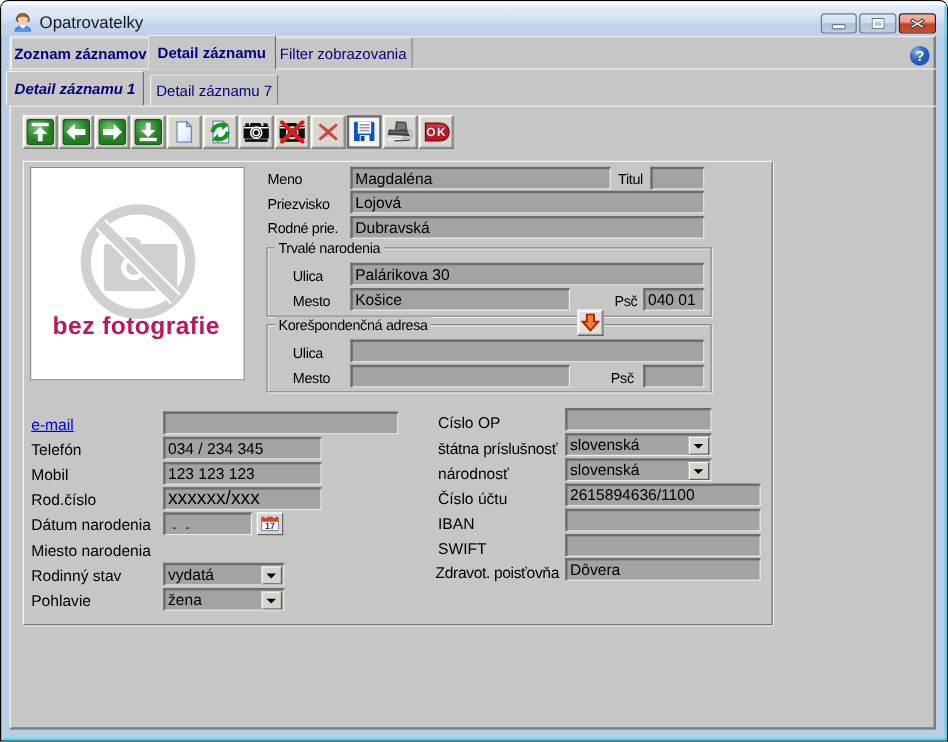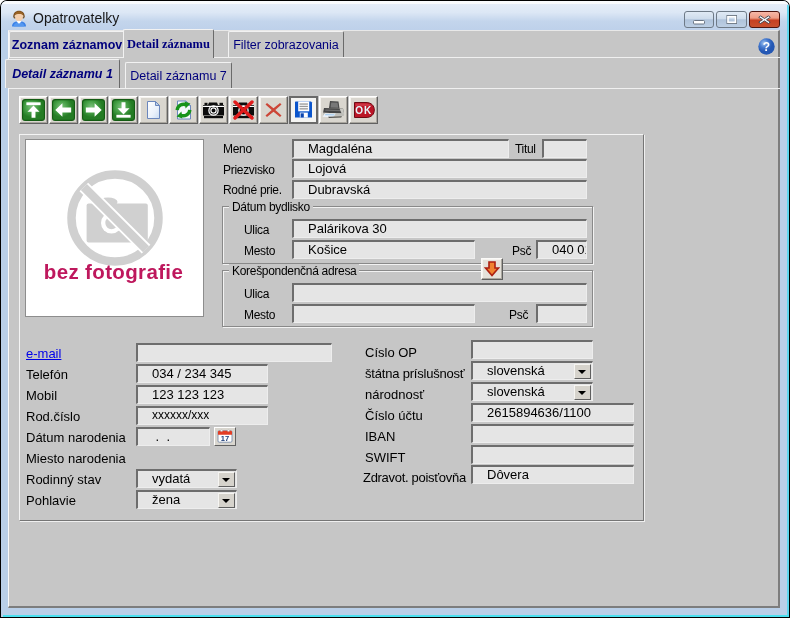--- a/index.html
+++ b/index.html
@@ -21,21 +21,21 @@
 .tab b{font-weight:bold;}
 .hline{position:absolute;left:8px;width:771px;height:1px;background:#f0f0f0;}
 
 .tbtn{position:absolute;top:95px;width:29px;height:28px;box-sizing:border-box;background:#d9d6cf;border:1px solid;border-color:#ffffff #616161 #616161 #ffffff;box-shadow:inset -1px -1px 0 #a9a69f, inset 1px 1px 0 #f4f2ee;}
 .tbtn svg{position:absolute;left:3px;top:3px;}
 
 #fpanel{position:absolute;left:18px;top:133px;width:625px;height:387px;box-sizing:border-box;border-top:1px solid #f4f4f4;border-left:1px solid #f4f4f4;border-right:1px solid #757575;border-bottom:1px solid #757575;box-shadow:1px 1px 0 #efefef;}
 #photo{position:absolute;left:24px;top:138px;width:179px;height:178px;background:#fff;border:1px solid #8d8d8d;box-sizing:border-box;}
 .lbl{position:absolute;font-size:13px;color:#000;white-space:nowrap;}
 .lbl.s{font-size:12px;letter-spacing:-0.3px;}
-.fld{position:absolute;box-sizing:border-box;background:#e5e5e5;border-top:2px solid #6d6d6d;border-left:2px solid #6d6d6d;border-right:1px solid #ededed;border-bottom:1px solid #ededed;font-size:13px;color:#000;line-height:15.5px;padding:0 0 0 14px;white-space:nowrap;overflow:hidden;height:19px;}
+.fld{position:absolute;box-sizing:border-box;background:#a3a3a3;border-top:2px solid #6d6d6d;border-left:2px solid #6d6d6d;border-right:1px solid #ededed;border-bottom:1px solid #ededed;font-size:13px;color:#000;line-height:15.5px;padding:0 0 0 2px;white-space:nowrap;overflow:hidden;height:19px;}
 .gbox{position:absolute;box-sizing:border-box;border:1px solid #898989;box-shadow:1px 1px 0 #f2f2f2, inset 1px 1px 0 #f2f2f2;}
 .glg{position:absolute;font-size:12px;letter-spacing:-0.3px;color:#000;background:#c6c6c6;padding:0 3px;white-space:nowrap;}
 .combo .cbtn{position:absolute;right:1px;top:1px;width:17px;height:15px;background:#d6d3cc;border:1px solid;border-color:#f6f5f2 #5f5f5f #5f5f5f #f6f5f2;box-sizing:border-box;}
 .combo .arr{position:absolute;right:6px;top:7px;width:0;height:0;border:4px solid transparent;border-top:4px solid #000;border-bottom:none;}
 a.em{position:absolute;font-size:13px;color:#0000e8;text-decoration:underline;}
 #help{position:absolute;left:757px;top:37px;width:17px;height:17px;}
 </style></head>
 <body>
 <div id="win">
 <div id="frame">
@@ -69,21 +69,21 @@
           </svg>
         </div>
   </div>
   <div id="client"></div>
   <div id="cyanR"></div>
       <div id="cyanB"></div>
 
   <div class="tab" style="left:8px;top:30px;width:116px;height:26px;line-height:26px;font-weight:bold;">Zoznam záznamov</div>
   <div class="tab" style="left:227px;top:30px;width:116px;height:26px;line-height:26px;">Filter zobrazovania</div>
   <div class="hline" style="top:56px;"></div>
-  <div class="tab" style="left:122px;top:28px;width:91px;height:29px;line-height:28px;z-index:5;border-bottom:none;font-family:Liberation Serif, serif;"><b>Detail záznamu</b></div>
+  <div class="tab" style="left:122px;top:28px;width:107px;height:29px;line-height:28px;z-index:5;border-bottom:none;"><b>Detail záznamu</b></div>
   <div id="help"><svg width="17" height="17" viewBox="0 0 17 17">
           <defs>
             <radialGradient id="hg" cx="35%" cy="30%">
               <stop offset="0%" stop-color="#9ec3ef"></stop>
               <stop offset="55%" stop-color="#4479cf"></stop>
               <stop offset="100%" stop-color="#2558b4"></stop>
             </radialGradient>
           </defs>
           <circle cx="8.5" cy="8.5" r="8.2" fill="url(#hg)"></circle>
           <text x="8.5" y="13" font-size="12" font-weight="bold" fill="#fff" text-anchor="middle" font-family="Liberation Sans">?</text>
@@ -227,21 +227,21 @@
   <div class="lbl s" style="left:222px;top:141px;">Meno</div>
   <div class="fld" style="left:291px;top:138px;width:217px;">Magdaléna</div>
   <div class="lbl s" style="left:514px;top:141px;">Titul</div>
   <div class="fld" style="left:541px;top:138px;width:45px;"></div>
   <div class="lbl s" style="left:222px;top:162px;">Priezvisko</div>
   <div class="fld" style="left:291px;top:158px;width:295px;">Lojová</div>
   <div class="lbl s" style="left:222px;top:182px;text-align:center;">Rodné prie.</div>
   <div class="fld" style="left:291px;top:179px;width:295px;">Dubravská</div>
 
   <div class="gbox" style="left:221px;top:205px;width:371px;height:58px;"></div>
-  <div class="glg" style="left:228px;top:199px;">Dátum bydlisko</div>
+  <div class="glg" style="left:228px;top:199px;">Trvalé narodenia</div>
   <div class="lbl s" style="left:243px;top:222px;">Ulica</div>
   <div class="fld" style="left:291px;top:218px;width:295px;">Palárikova 30</div>
   <div class="lbl s" style="left:243px;top:243px;">Mesto</div>
   <div class="fld" style="left:291px;top:239px;width:183px;">Košice</div>
   <div class="lbl s" style="left:511px;top:243px;">Psč</div>
   <div class="fld" style="left:535px;top:239px;width:51px;">040 01</div>
 
   <div style="position:absolute;left:480px;top:257px;width:22px;height:22px;background:#e4e1da;border:1px solid;border-color:#fbfaf8 #5e5e5e #5e5e5e #fbfaf8;box-sizing:border-box;box-shadow:inset -1px -1px 0 #aaa79f,inset 1px 1px 0 #f6f4f0;z-index:6;">
     <svg width="16" height="16" viewBox="0 0 16 16" style="position:absolute;left:2px;top:2px;">
           <path d="M5 1 L11 1 L11 7 L14.5 7 L8 14.5 L1.5 7 L5 7 Z" fill="#f08330" stroke="#ac1f10" stroke-width="1.6"></path>
@@ -257,21 +257,21 @@
   <div class="lbl s" style="left:508px;top:307px;">Psč</div>
   <div class="fld" style="left:535px;top:303px;width:51px;"></div>
 
   <a class="em" style="left:25px;top:345px;" href="#">e-mail</a>
   <div class="fld" style="left:135px;top:342px;width:196px;"></div>
   <div class="lbl" style="left:25px;top:366px;">Telefón</div>
   <div class="fld" style="left:135px;top:363px;width:132px;">034 / 234 345</div>
   <div class="lbl" style="left:25px;top:387px;">Mobil</div>
   <div class="fld" style="left:135px;top:384px;width:132px;">123 123 123</div>
   <div class="lbl" style="left:25px;top:408px;">Rod.číslo</div>
-  <div class="fld" style="left:135px;top:405px;width:132px;font-size:12px;">xxxxxx/xxx</div>
+  <div class="fld" style="left:135px;top:405px;width:132px;font-size:16px;">xxxxxx/xxx</div>
   <div class="lbl" style="left:25px;top:429px;">Dátum narodenia</div>
   <div class="fld" style="left:135px;top:426px;width:74px;">&nbsp;.&nbsp;&nbsp;.</div>
   <div style="position:absolute;left:213px;top:426px;width:22px;height:19px;background:#d9d6cf;border:1px solid;border-color:#fff #616161 #616161 #fff;box-sizing:border-box;">
     <svg width="16" height="14" viewBox="0 0 16 14" style="position:absolute;left:2px;top:1px;">
           <rect x="1" y="1.8" width="14" height="11.4" rx="1.2" fill="#fff" stroke="#7a8ca8" stroke-width="0.9"></rect>
           <path d="M1 5.8 L1 3 Q1 1.8 2.2 1.8 L13.8 1.8 Q15 1.8 15 3 L15 5.8 Z" fill="#e33d24"></path>
           <rect x="3.4" y="0.6" width="2.2" height="2" rx="1" fill="#f8f8f8" stroke="#b0b0b0" stroke-width="0.5"></rect>
           <rect x="10.4" y="0.6" width="2.2" height="2" rx="1" fill="#f8f8f8" stroke="#b0b0b0" stroke-width="0.5"></rect>
           <text x="8" y="11.6" font-size="7.5" font-weight="bold" fill="#1c3c78" text-anchor="middle" font-family="Liberation Sans">17</text>
         </svg>

